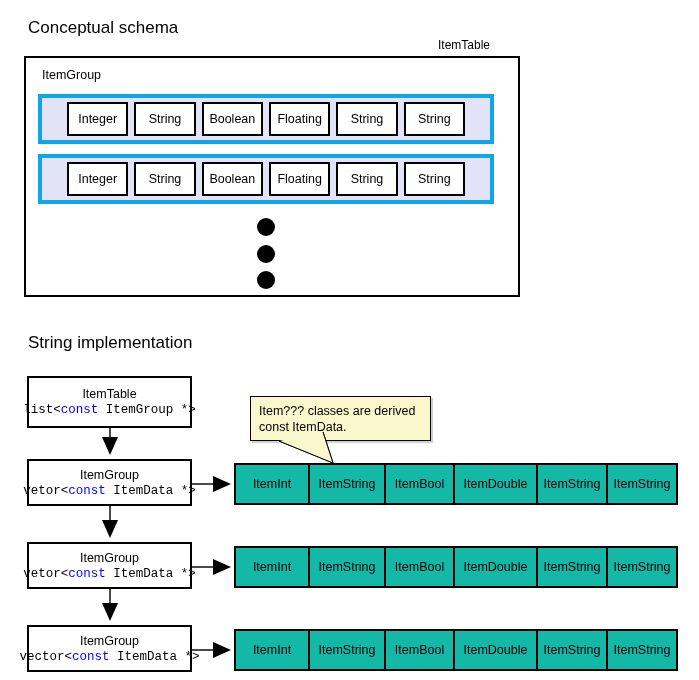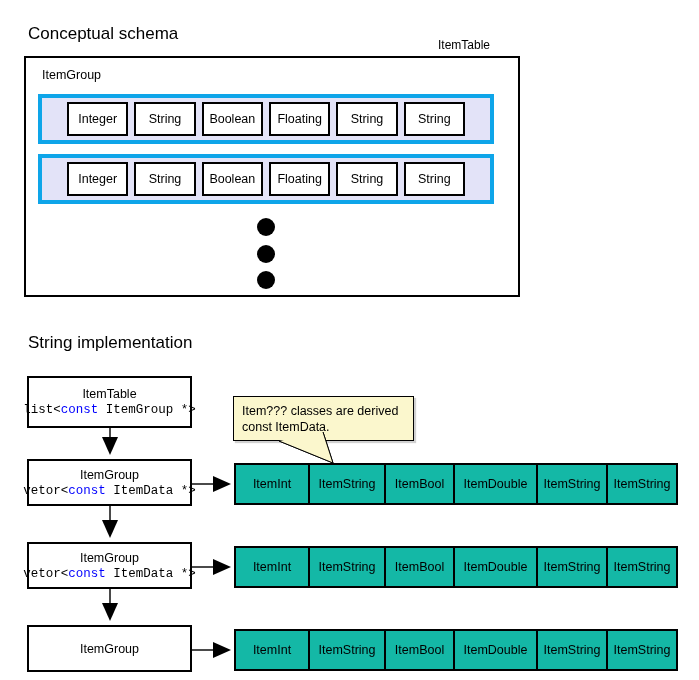--- a/index.html
+++ b/index.html
@@ -125,21 +125,21 @@
   .arrow-layer {
     position: absolute;
     left: 0; top: 0;
     width: 699px; height: 680px;
     pointer-events: none;
   }
 </style>
 </head>
 <body>
 
-<div class="abs section-heading" style="left:28px; top:24px;">Conceptual schema</div>
+<div class="abs section-heading" style="left:28px; top:18px;">Conceptual schema</div>
 
 <div class="abs outer-label" style="left:438px; top:38px;">ItemTable</div>
 
 <div class="abs outer-box" style="left:24px; top:56px; width:496px; height:241px;">
 
   <div class="abs group-label" style="left:16px; top:10px;">ItemGroup</div>
 
   <div class="abs group-band" style="left:12px; top:36px; width:456px; height:50px;">
     <div class="type-cell">Integer</div>
     <div class="type-cell">String</div>
@@ -175,20 +175,21 @@
   <div class="line2"><span>vetor&lt;</span><span class="kw">const</span><span> ItemData *&gt;</span></div>
 </div>
 
 <div class="abs impl-box" style="left:27px; top:542px; width:165px; height:47px;">
   <div class="line1">ItemGroup</div>
   <div class="line2"><span>vetor&lt;</span><span class="kw">const</span><span> ItemData *&gt;</span></div>
 </div>
 
 <div class="abs impl-box" style="left:27px; top:625px; width:165px; height:47px;">
   <div class="line1">ItemGroup</div>
+  <div class="line2"><span>vector&lt;</span><span class="kw">const</span><span> ItemData *&gt;</span></div>
 </div>
 
 <div class="abs data-row" style="left:234px; top:463px; width:444px; height:42px;">
   <div class="data-cell" style="width:74px;">ItemInt</div>
   <div class="data-cell" style="width:76px;">ItemString</div>
   <div class="data-cell" style="width:69px;">ItemBool</div>
   <div class="data-cell" style="width:83px;">ItemDouble</div>
   <div class="data-cell" style="width:70px;">ItemString</div>
   <div class="data-cell" style="flex:1 1 auto;">ItemString</div>
 </div>
@@ -204,21 +205,21 @@
 
 <div class="abs data-row" style="left:234px; top:629px; width:444px; height:42px;">
   <div class="data-cell" style="width:74px;">ItemInt</div>
   <div class="data-cell" style="width:76px;">ItemString</div>
   <div class="data-cell" style="width:69px;">ItemBool</div>
   <div class="data-cell" style="width:83px;">ItemDouble</div>
   <div class="data-cell" style="width:70px;">ItemString</div>
   <div class="data-cell" style="flex:1 1 auto;">ItemString</div>
 </div>
 
-<div class="abs callout" style="left:233px; top:396px; width:181px; height:45px;">
+<div class="abs callout" style="left:250px; top:396px; width:181px; height:45px;">
   <div class="callout-text">Item??? classes are derived</div>
   <div class="callout-text">const ItemData.</div>
 </div>
 
 <svg class="arrow-layer" viewBox="0 0 699 680" width="699" height="680">
   <defs>
     <marker id="headBlack" markerWidth="9" markerHeight="9" refX="7.5" refY="4" orient="auto">
       <path d="M0,0 L9,4 L0,8 z" fill="#000000"></path>
     </marker>
   </defs>

